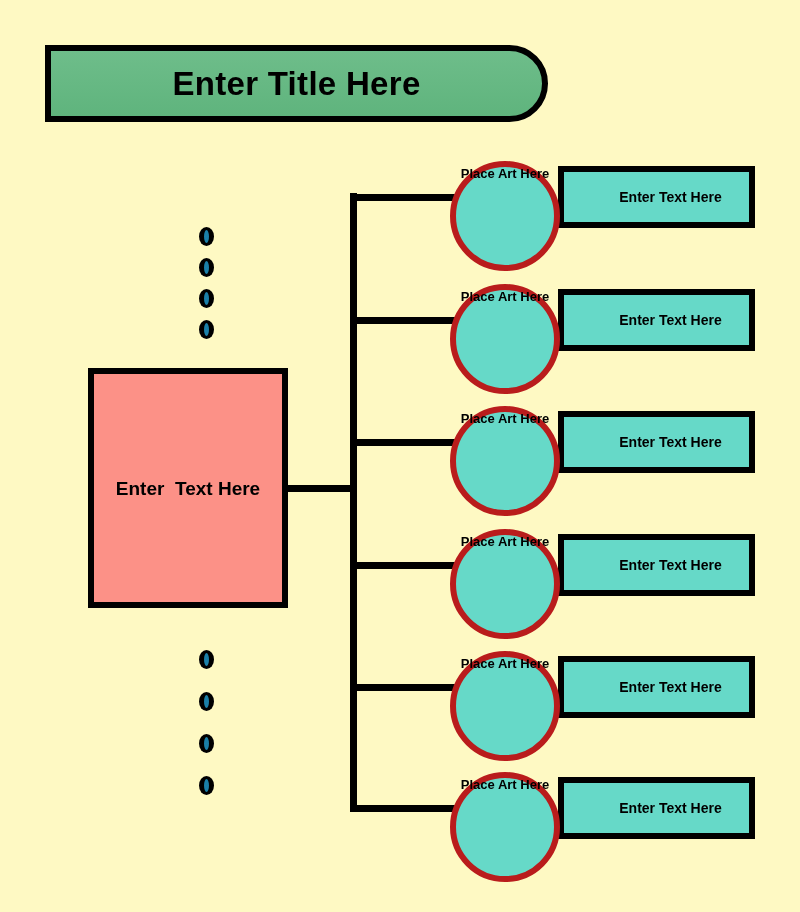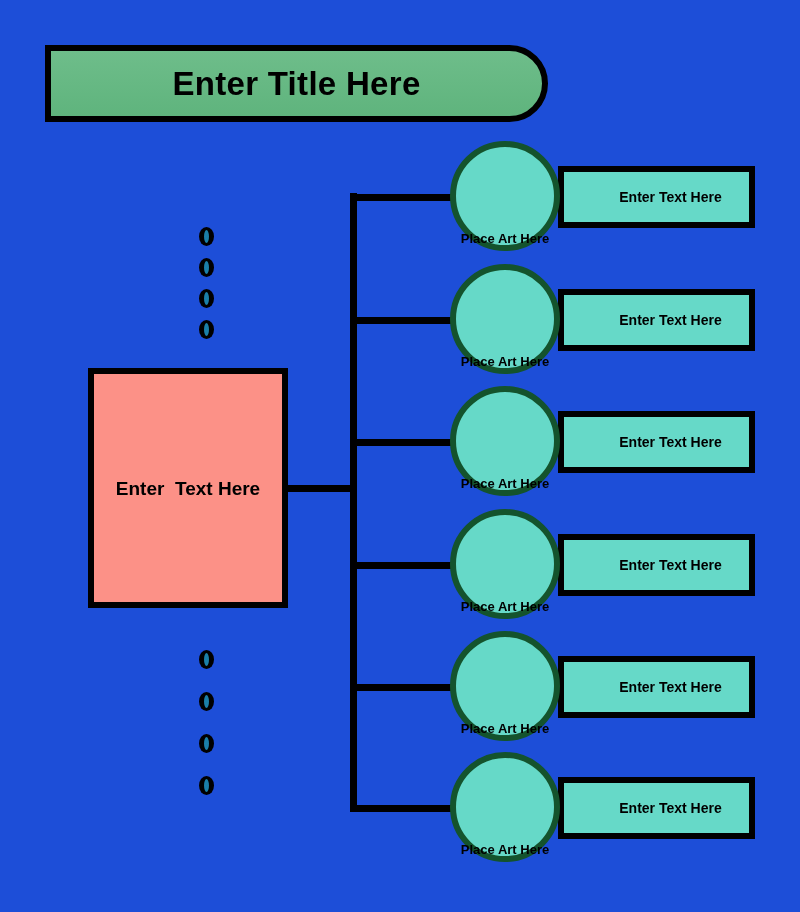--- a/index.html
+++ b/index.html
@@ -9,21 +9,21 @@
   }
   body {
     font-family: "Liberation Sans", sans-serif;
     -webkit-font-smoothing: antialiased;
   }
 
   #canvas {
     position: relative;
     width: 800px;
     height: 912px;
-    background: #1d4ed8;
+    background: #fef9c3;
     overflow: hidden;
   }
 
   
   .title-banner {
     position: absolute;
     left: 45px;
     top: 45px;
     width: 503px;
     height: 77px;
@@ -118,29 +118,29 @@
     font-size: 14px;
     font-weight: bold;
     color: #000000;
     white-space: nowrap;
     line-height: 1;
     padding-left: 28px;
   }
   .branch-circle {
     position: absolute;
     left: 100px;
-    top: 0;
+    top: 20px;
     width: 110px;
     height: 110px;
     box-sizing: border-box;
     background: #66d9c8;
-    border: 6px solid #14532d;
+    border: 6px solid #b91c1c;
     border-radius: 50%;
     display: flex;
-    align-items: flex-end;
+    align-items: flex-start;
     justify-content: center;
   }
   .branch-circle .circle-text {
     font-size: 13px;
     font-weight: bold;
     color: #000000;
     white-space: nowrap;
     line-height: 1;
   }
 

